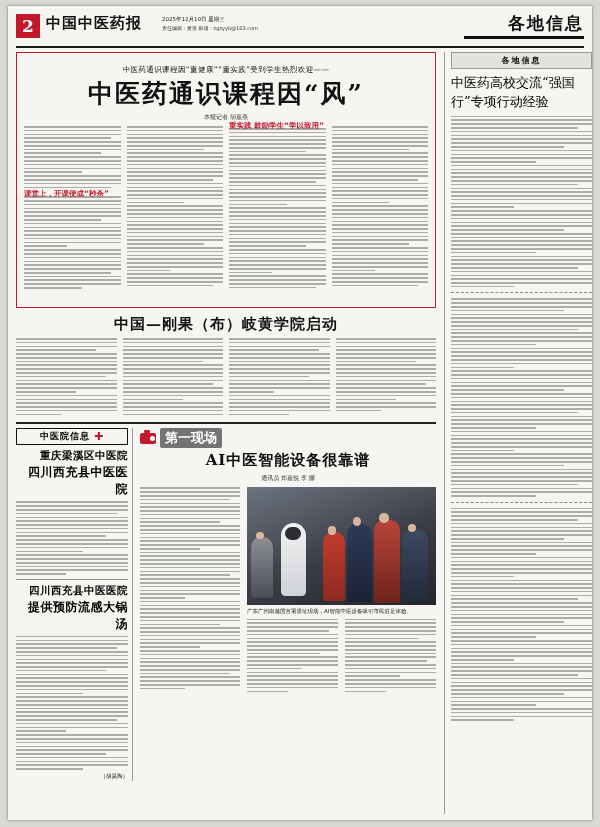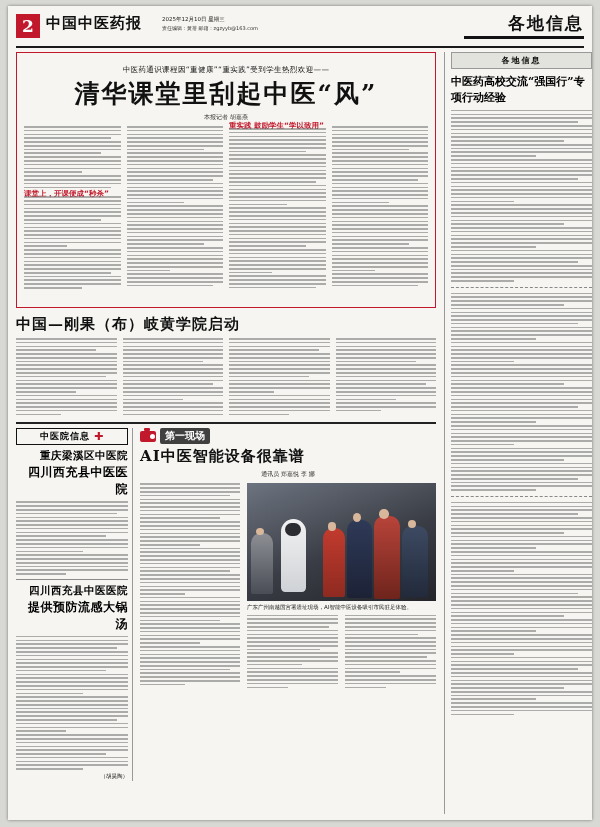--- a/index.html
+++ b/index.html
@@ -77,38 +77,38 @@
   .tcol{font-size:0;line-height:0;}
   .ln{height:1.6px;background:#6e6e6e;margin-bottom:2.2px;opacity:.55;}
   .ln.s80{width:80%}.ln.s90{width:90%}.ln.s60{width:60%}.ln.s45{width:45%}
   .cols4{display:flex;gap:6px;}
   .cols4>div{flex:1;}
   .cols2{display:flex;gap:7px;}
   .cols2>div{flex:1;}
   
   .art{margin-top:7px;}
   .art-title{
-    font-size:15px;font-weight:bold;color:#111;
+    text-align:center;font-size:15px;font-weight:bold;color:#111;
     letter-spacing:1px;margin:3px 0 4px 0;
     font-family:"DejaVu Serif","Liberation Serif",serif;
   }
   .hr-thin{height:1px;background:#8a8a8a;margin:4px 0;}
   .hr-dark{height:2px;background:#222;margin:5px 0 4px 0;}
   
   .boxhead{
     border:1px solid #111;display:flex;align-items:center;justify-content:center;
     gap:4px;height:15px;font-size:9px;font-weight:bold;letter-spacing:1px;
   }
   .cross{color:#c2182b;font-size:11px;font-weight:bold;}
   .mini-title{
     font-size:10.5px;font-weight:bold;text-align:right;margin:4px 0 3px;
     font-family:"DejaVu Serif","Liberation Serif",serif;letter-spacing:.5px;
   }
   .tag{
-    display:inline-block;background:#404040;color:#fff;font-size:10px;
+    display:inline-block;background:#737373;color:#fff;font-size:13px;
     padding:1px 5px;border-radius:2px;font-weight:bold;
   }
   .tag-wrap{display:flex;align-items:center;gap:4px;margin-bottom:2px;}
   .cam{width:16px;height:11px;background:#c2182b;position:relative;border-radius:2px;}
   .cam:after{content:"";position:absolute;left:4px;top:-3px;width:6px;height:3px;background:#c2182b;border-radius:1px;}
   .cam:before{content:"";position:absolute;left:10px;top:3px;width:5px;height:5px;border-radius:50%;background:#fff;}
   
   .photo{
     background:#3c3f46;position:relative;overflow:hidden;
   }
@@ -127,21 +127,21 @@
   .notice{
     border-top:2px solid #111;margin-top:6px;padding-top:5px;
   }
   .notice-title{
     text-align:center;font-size:15px;font-weight:bold;letter-spacing:1px;
     font-family:"DejaVu Serif","Liberation Serif",serif;margin-bottom:5px;
   }
   .qr-cap{font-size:5px;text-align:center;color:#333;}
   .small{font-size:5.5px;color:#222;line-height:1.6;}
   .rt-title{
-    font-size:11px;font-weight:bold;line-height:1.45;margin:5px 0 4px;
+    font-size:13px;font-weight:normal;line-height:1.45;margin:5px 0 4px;
     font-family:"DejaVu Serif","Liberation Serif",serif;
   }
   .rt-head{
     background:#e3e3de;border:1px solid #999;text-align:center;font-size:8px;
     font-weight:bold;letter-spacing:2px;padding:2px 0;
   }
   .dashed{border-top:1px dashed #888;margin:5px 0;}
 </style>
 </head>
 <body>
@@ -156,21 +156,21 @@
     <div class="section-name">各地信息</div>
     <div class="section-rule"></div>
   </div>
 
   <div class="body">
 
     <div class="col-left">
 
       <div class="lead">
         <div class="kicker">中医药通识课程因“重健康”“重实践”受到学生热烈欢迎——</div>
-        <div class="headline">清华课堂里刮起中医“风”</div>
+        <div class="headline">中医药通识课程因“风”</div>
         <div class="byline">本报记者  胡嘉燕</div>
         <div class="cols4">
           <div class="tcol">
             <div class="ln"></div>
               <div class="ln"></div>
               <div class="ln"></div>
               <div class="ln s90"></div>
             <div class="ln"></div>
               <div class="ln"></div>
               <div class="ln"></div>

